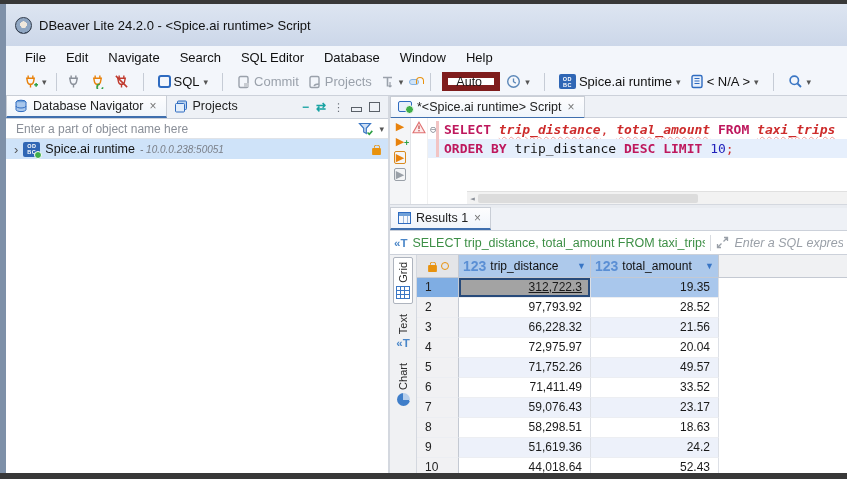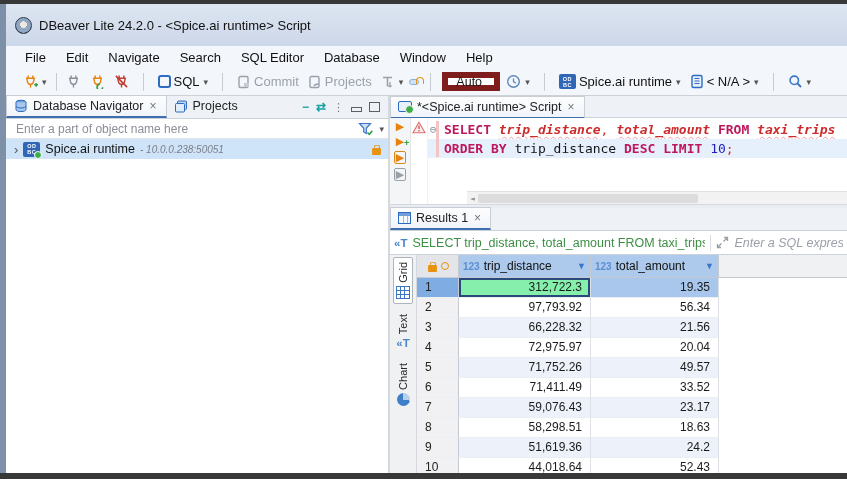--- a/index.html
+++ b/index.html
@@ -115,36 +115,36 @@
      linear-gradient(90deg, transparent 0 3px, #3a76c4 3px 4px, transparent 4px 7px, #3a76c4 7px 8px, transparent 8px); }
   .pie-ic { width:13px; height:13px; border-radius:50%; background:conic-gradient(#b7cfeb 0 100deg, #3f7ec9 100deg 360deg); }
 
   .grid-table { flex:1; display:flex; flex-direction:column; background:#fff; min-width:0; overflow:hidden; }
   .grid-header { display:flex; height:23px; flex:0 0 auto; font-size:12px; }
   .gh { display:flex; align-items:center; border-right:1px solid #c4c9d2; border-bottom:1px solid #c4c9d2; }
   .gh-corner { width:42px; background:#e4e5e8; gap:3px; justify-content:center; }
   .gh-col { width:132px; background:#adc9eb; padding:0 4px; gap:4px; }
   .gh-col.c2w { width:128px; }
   .gh-fill { flex:1; background:#f0f1f3; border-right:none; }
-  .type-123 { color:#5b8fd4; font-size:10px; font-weight:bold; }
+  .type-123 { color:#5b8fd4; font-size:14px; font-weight:bold; }
   .col-label { color:#111; }
   .sort-tri { margin-left:auto; color:#3875c5; font-size:9px; }
   .mini-lock { transform:scale(.8); }
   .key-circle { width:8px; height:8px; border:1.5px solid #e8920e; border-radius:50%; }
 
   .grid-body { display:flex; flex-direction:column; }
   .grid-row { display:flex; height:20px; line-height:19px; font-size:12px; }
   .cell { border-right:1px solid #dde0e6; border-bottom:1px solid #eceef2; }
   .cell-num { width:42px; background:#f1f1f3; border-right:1px solid #c4c9d2; padding-left:8px; color:#222; }
   .c1 { width:132px; text-align:right; padding-right:8px; }
   .c2 { width:128px; text-align:right; padding-right:8px; }
   .fillc { flex:1; border-right:none; border-bottom:none; background:#fff; }
   .grid-row:nth-of-type(odd) .c1, .grid-row:nth-of-type(odd) .c2 { background:#edf1fa; }
   .grid-row:nth-of-type(1) .cell-num { background:#7fade3; }
-  .grid-row:nth-of-type(1) .c1 { background:#86efac; box-shadow:inset 0 0 0 2px #274a7a; }
+  .grid-row:nth-of-type(1) .c1 { background:#a3a3a3; box-shadow:inset 0 0 0 2px #274a7a;text-decoration:underline; }
   .grid-row:nth-of-type(1) .c2 { background:#a9c7ec; }
 </style>
 </head>
 <body>
 
 <div class="screen-left-border"></div>
 
 <div class="window">
 
   <div class="titlebar">
@@ -424,21 +424,21 @@
               <div class="grid-row">
                 <div class="cell cell-num">1</div>
                 <div class="cell c1">312,722.3</div>
                 <div class="cell c2">19.35</div>
                 <div class="cell fillc"></div>
               </div>
 
               <div class="grid-row">
                 <div class="cell cell-num">2</div>
                 <div class="cell c1">97,793.92</div>
-                <div class="cell c2">56.34</div>
+                <div class="cell c2">28.52</div>
                 <div class="cell fillc"></div>
               </div>
 
               <div class="grid-row">
                 <div class="cell cell-num">3</div>
                 <div class="cell c1">66,228.32</div>
                 <div class="cell c2">21.56</div>
                 <div class="cell fillc"></div>
               </div>
 

